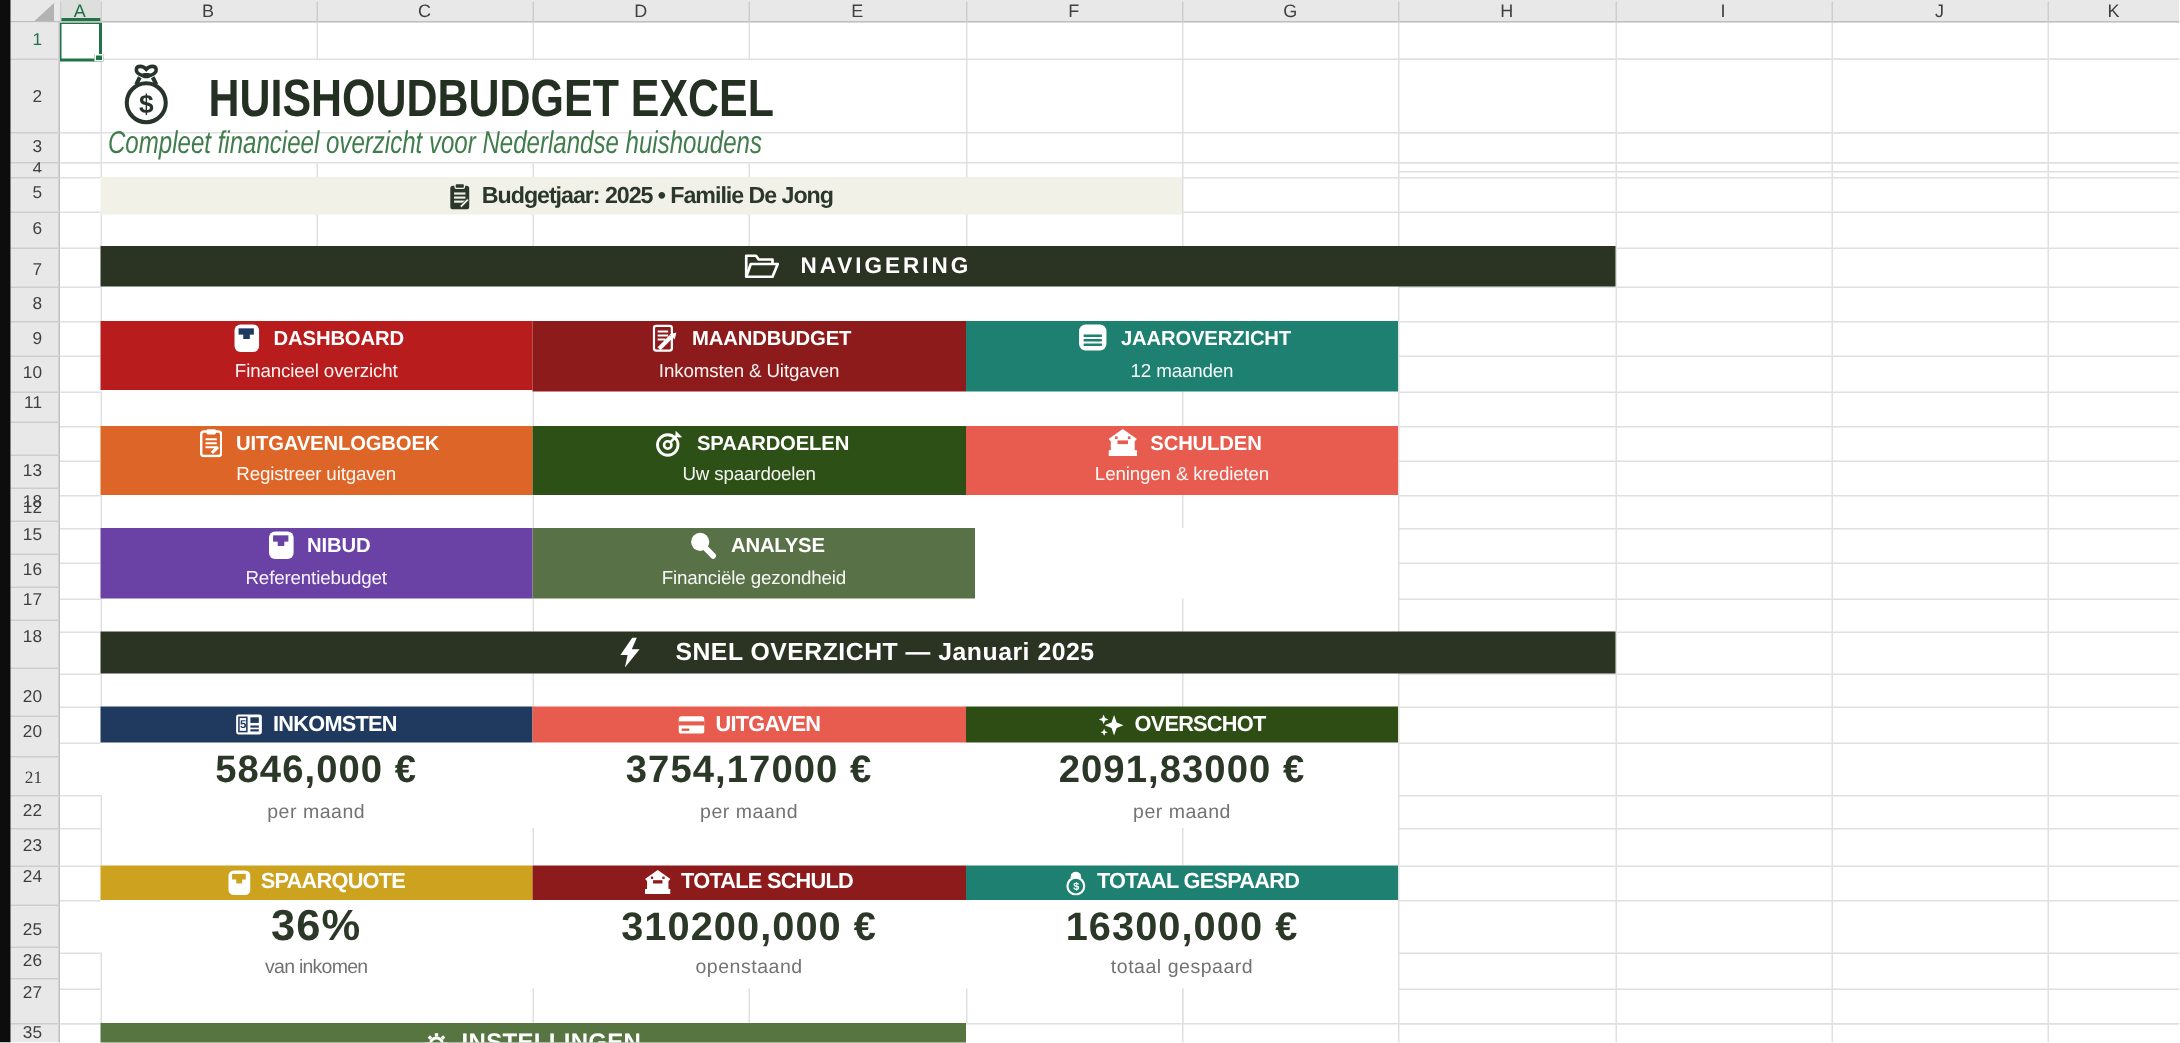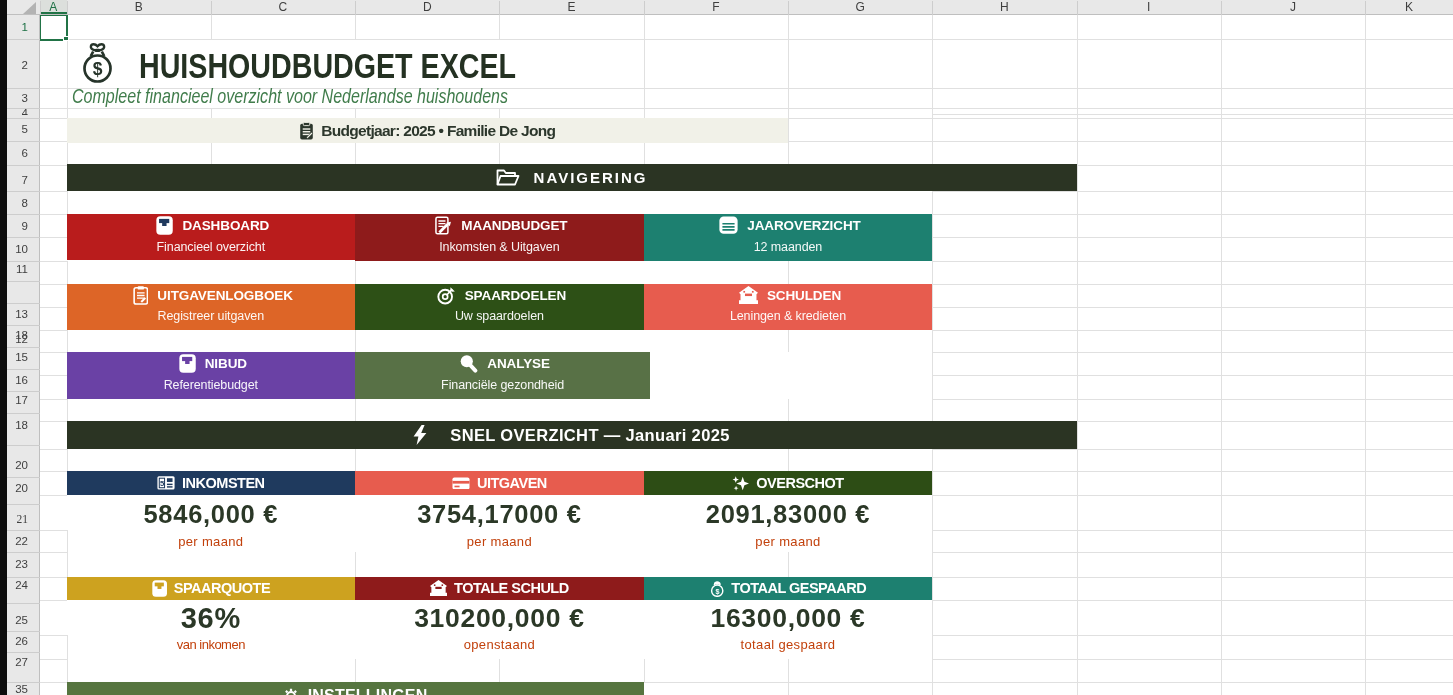--- a/index.html
+++ b/index.html
@@ -16,21 +16,21 @@
 .rt{position:absolute;left:0;width:33px;height:1px;background:#cdcdcd}
 .gv{position:absolute;width:1px;background:#e0e0e0}
 .gh{position:absolute;height:1px;background:#e0e0e0}
 
 .band{position:absolute;display:flex;align-items:center;justify-content:center;color:#fff}
 .btn{position:absolute;display:flex;flex-direction:column;align-items:center;color:#fff}
 .bt{display:flex;align-items:center;gap:9px;font-weight:bold;font-size:13.5px;letter-spacing:-.1px;height:16px;margin-top:3.5px;transform:translateX(2px)}
 .bs{font-size:12.5px;letter-spacing:-.1px;margin-top:6px;height:14px;color:rgba(255,255,255,.95)}
 .sh{position:absolute;display:flex;align-items:center;justify-content:center;gap:7px;color:#fff;font-weight:bold;font-size:14.5px;letter-spacing:-.5px}
 .val{position:absolute;text-align:center;font-weight:bold;font-size:25.5px;letter-spacing:.7px;color:#2b3827;transform:translate(-50%,-50%);white-space:nowrap}
-.cap{position:absolute;text-align:center;font-size:13px;letter-spacing:.35px;color:#c2410c;transform:translate(-50%,-50%);white-space:nowrap}
+.cap{position:absolute;text-align:center;font-size:13px;letter-spacing:.35px;color:#737373;transform:translate(-50%,-50%);white-space:nowrap}
 svg{display:block}
 </style></head>
 <body>
 <div id="page">
 
 <div class="gh" style="left:932.3px;top:39px;width:520.7px"></div>
     <div class="gh" style="left:932.3px;top:88px;width:520.7px"></div>
     <div class="gh" style="left:932.3px;top:108px;width:520.7px"></div>
     <div class="gh" style="left:932.3px;top:118px;width:520.7px"></div>
     <div class="gh" style="left:932.3px;top:140.5px;width:520.7px"></div>

